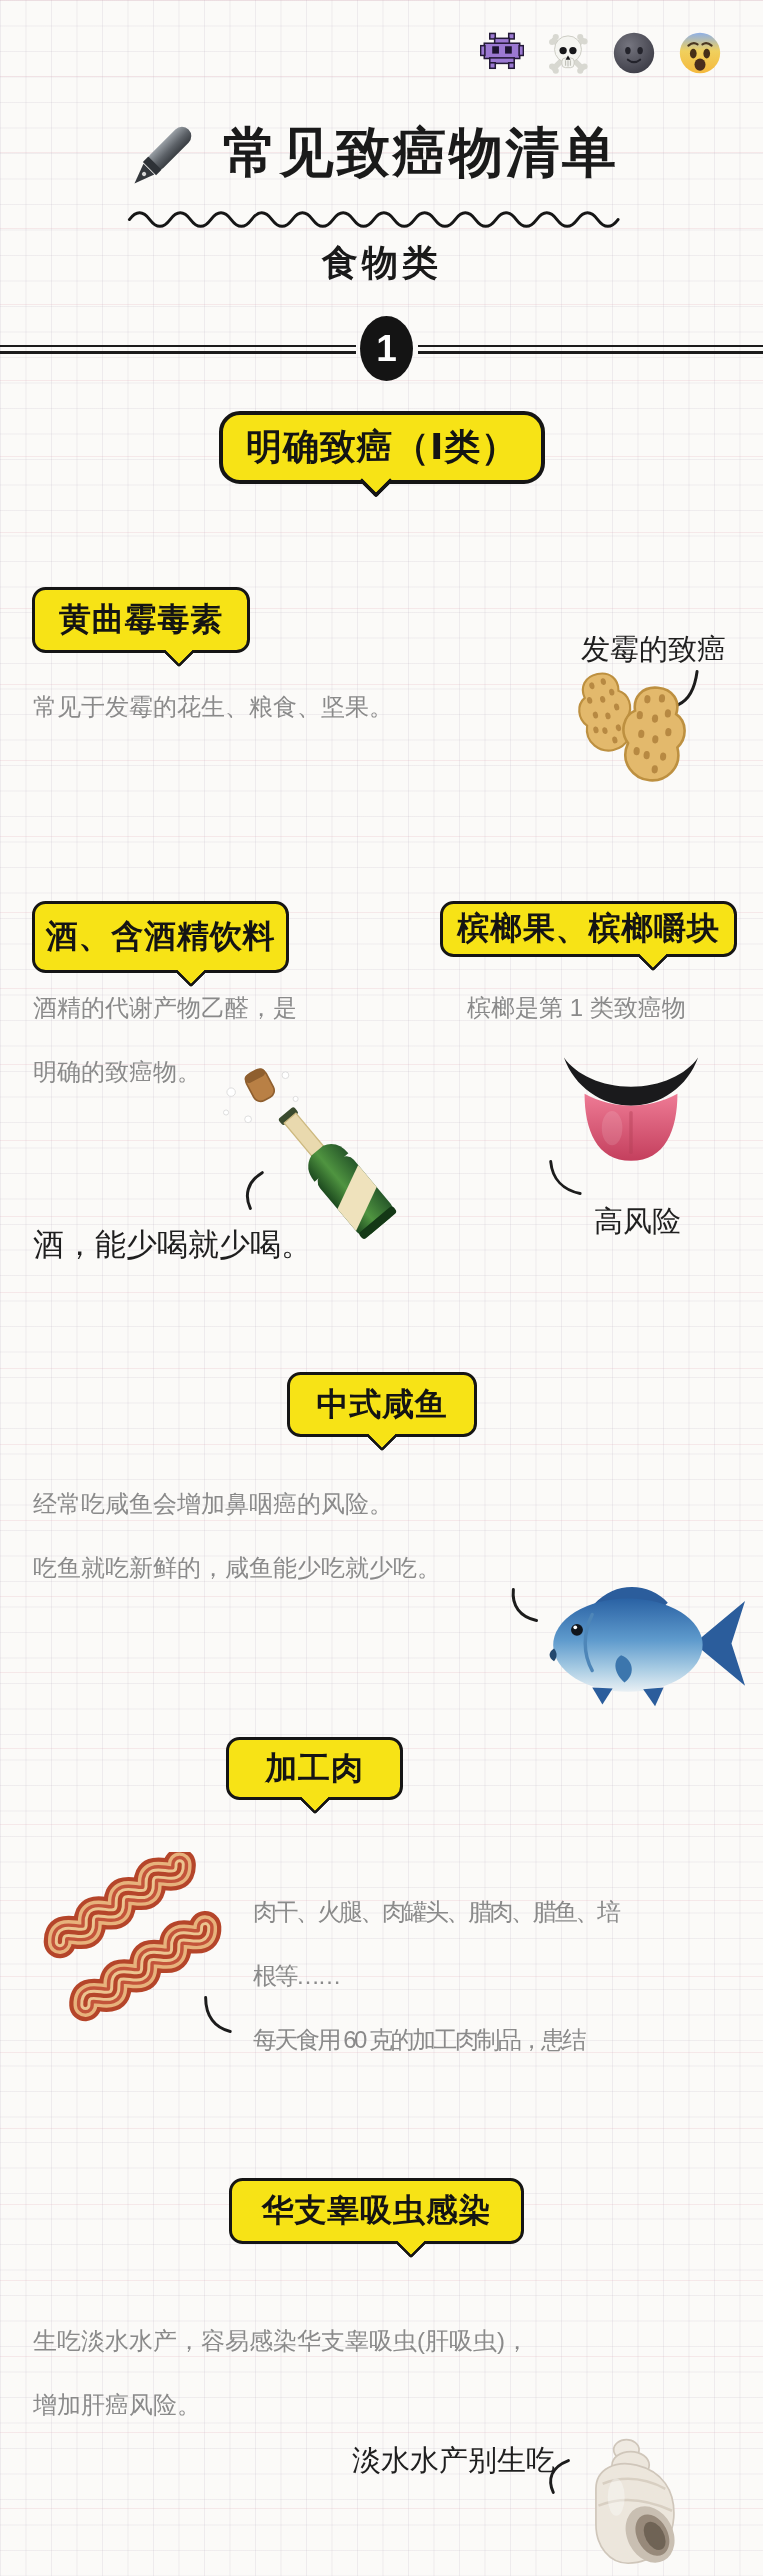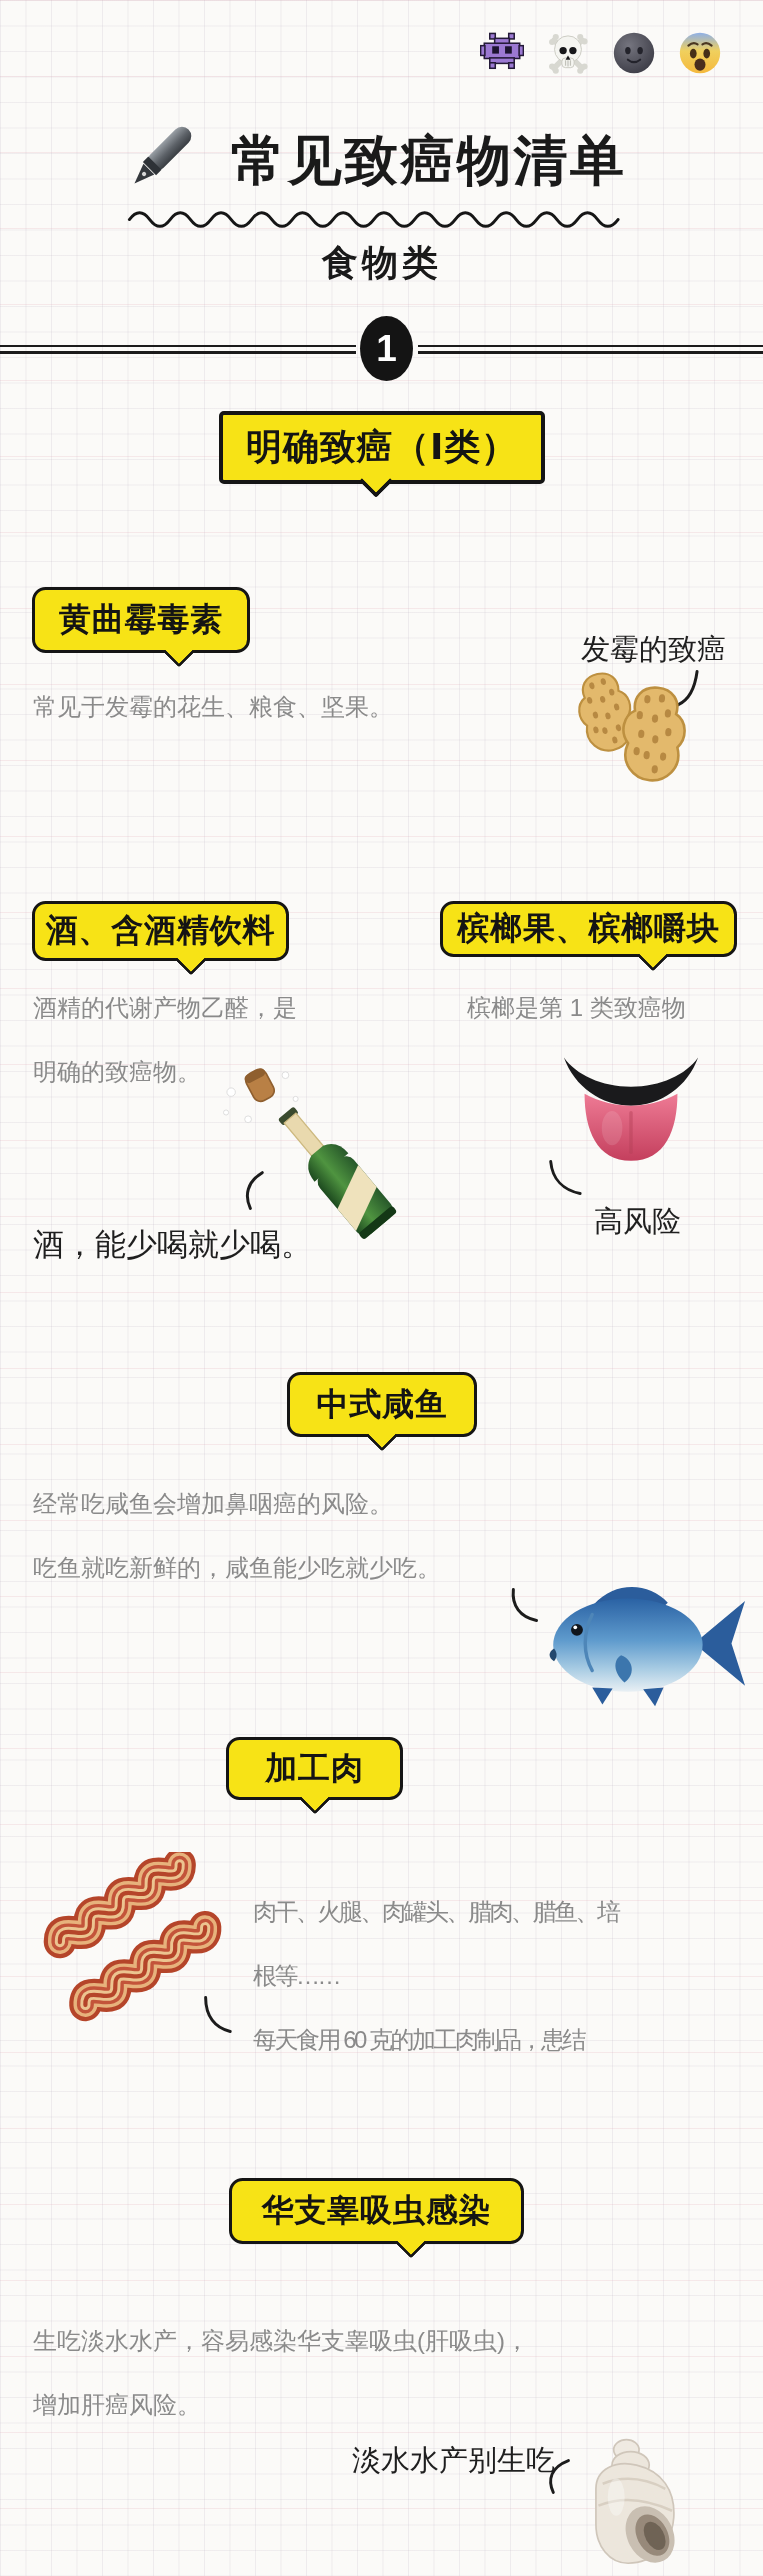--- a/index.html
+++ b/index.html
@@ -16,21 +16,21 @@
       linear-gradient(to right, rgba(185,175,190,0.20) 0.8px, transparent 0.8px),
       linear-gradient(to bottom, rgba(185,175,190,0.18) 0.8px, transparent 0.8px);
     background-size: 100% 76px, 25.5px 25.5px, 25.5px 25.5px;
     font-family:"Liberation Sans","DejaVu Sans",sans-serif;
     color:var(--ink);
   }
   .abs{position:absolute;}
   .emoji-row{position:absolute;left:480px;top:31px;display:flex;gap:22px;}
   .emoji-row span{width:44px;height:44px;display:block;}
   .big-title{
-    position:absolute;left:215px;top:115px;margin:16px;
+    position:absolute;left:215px;top:115px;margin:8px;
     font-size:54px;font-weight:800;letter-spacing:2.5px;line-height:1.08;white-space:nowrap;
   }
   .category{
     position:absolute;left:0;top:239px;width:100%;text-align:center;margin:0;
     font-size:36px;font-weight:800;letter-spacing:4.2px;
   }
   .rule{position:absolute;height:4.2px;border-top:2.5px solid #1b1b1b;border-bottom:3.4px solid #1b1b1b;box-sizing:content-box;}
   .num-badge{
     position:absolute;left:360px;top:316px;width:53px;height:65px;border-radius:50%;
     background:#141414;color:#fff;display:flex;align-items:center;justify-content:center;
@@ -40,21 +40,21 @@
     position:absolute;box-sizing:border-box;background:var(--yellow);
     border:3.4px solid #151515;border-radius:13.6px;
     display:flex;align-items:center;justify-content:center;
     font-weight:800;font-size:32px;letter-spacing:0.8px;color:#141414;white-space:nowrap;
   }
   .bubble::after{
     content:"";position:absolute;left:var(--tip,50%);bottom:-13.6px;width:20.4px;height:20.4px;
     background:var(--yellow);border-right:3.4px solid #151515;border-bottom:3.4px solid #151515;
     border-bottom-right-radius:3.4px;transform:translateX(-50%) rotate(45deg);
   }
-  .bubble.lg{border-width:4.2px;border-radius:5px;font-size:36px;}
+  .bubble.lg{border-width:4.2px;border-radius:21px;font-size:36px;}
   .bubble.lg::after{border-right-width:4.2px;border-bottom-width:4.2px;}
   .body-text{position:absolute;color:var(--gray);font-size:24px;}
   .body-text div{line-height:64px;white-space:nowrap;}
   .body-text.tight div{letter-spacing:-2.5px;}
   .note{position:absolute;color:#1f1f1f;font-size:29px;font-weight:500;white-space:nowrap;}
   .arc{position:absolute;}
   svg{display:block;width:100%;height:100%;}
 </style>
 </head>
 <body>
@@ -195,21 +195,21 @@
             <ellipse cx="-15" cy="27" rx="3" ry="4"></ellipse>
               <ellipse cx="4" cy="43" rx="3" ry="4"></ellipse>
           </g>
         </g>
       </defs>
       <use href="#pnut" transform="translate(56,62) rotate(-12) scale(1.02)"></use>
       <use href="#pnut" transform="translate(116,86) rotate(5) scale(1.22)"></use>
     </svg>
   </span>
 
-  <div class="bubble" style="left:32px;top:901px;width:257px;height:60px;--tip:62%;">酒、含酒精饮料</div>
+  <div class="bubble" style="left:32px;top:901px;width:257px;height:72px;--tip:62%;">酒、含酒精饮料</div>
   <div class="bubble" style="left:440px;top:901px;width:297px;height:56px;--tip:72%;">槟榔果、槟榔嚼块</div>
   <div class="body-text" style="left:33px;top:976px;">
     <div>酒精的代谢产物乙醛，是</div>
     <div>明确的致癌物。</div>
   </div>
   <div class="body-text" style="left:467px;top:976px;">
     <div>槟榔是第 1 类致癌物</div>
   </div>
 
   <span class="abs" style="left:204px;top:1063px;width:229px;height:194px;">

